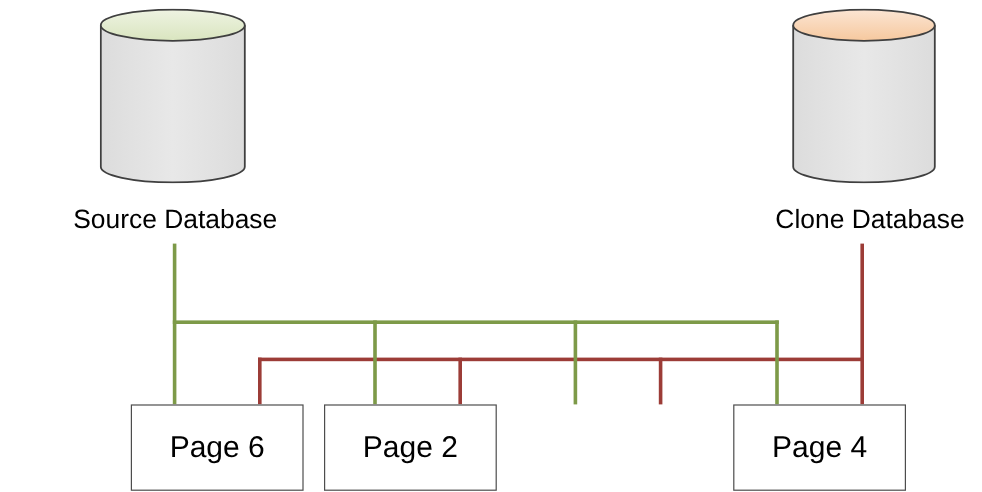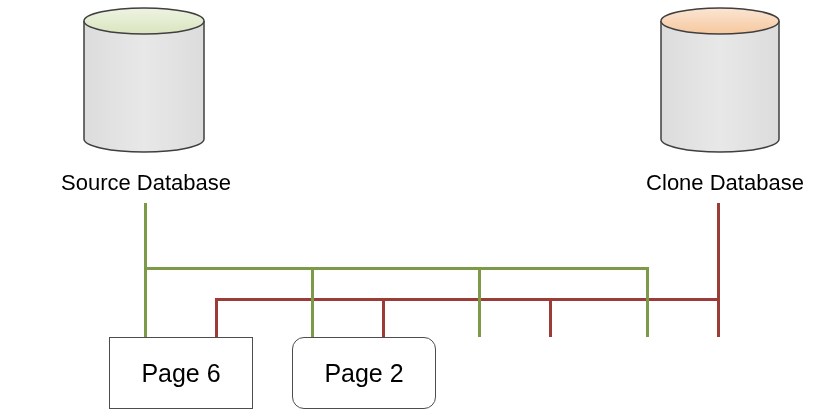--- a/index.html
+++ b/index.html
@@ -59,21 +59,21 @@
     box-sizing: border-box;
     background: var(--box-fill, #fff);
     border: 1.5px solid var(--box-border, #4D4D4D);
     display: flex;
     align-items: center;
     justify-content: center;
     font-size: 25px;
     color: var(--label-text, #000);
   }
   .page-1 { left: 109px; }
-  .page-2 { left: 292px; border-radius: 12px; }
+  .page-2 { left: 270px; }
   .page-3 { left: 443px; }
   .page-4 { left: 611px; }
 </style>
 </head>
 <body>
 
 <div class="canvas">
 
   <div class="cyl-wrap cyl-source">
     <svg width="122" height="146" viewBox="0 0 122 146">
@@ -125,14 +125,17 @@
   <div class="line green abs green-d2"></div>
   <div class="line green abs green-d3"></div>
   <div class="line green abs green-d4"></div>
 
   <div class="page-box page-1">
     <span>Page 6</span>
   </div>
   <div class="page-box page-2">
     <span>Page 2</span>
   </div>
+  <div class="page-box page-4">
+    <span>Page 4</span>
+  </div>
 
 </div>
 
 </body></html>

